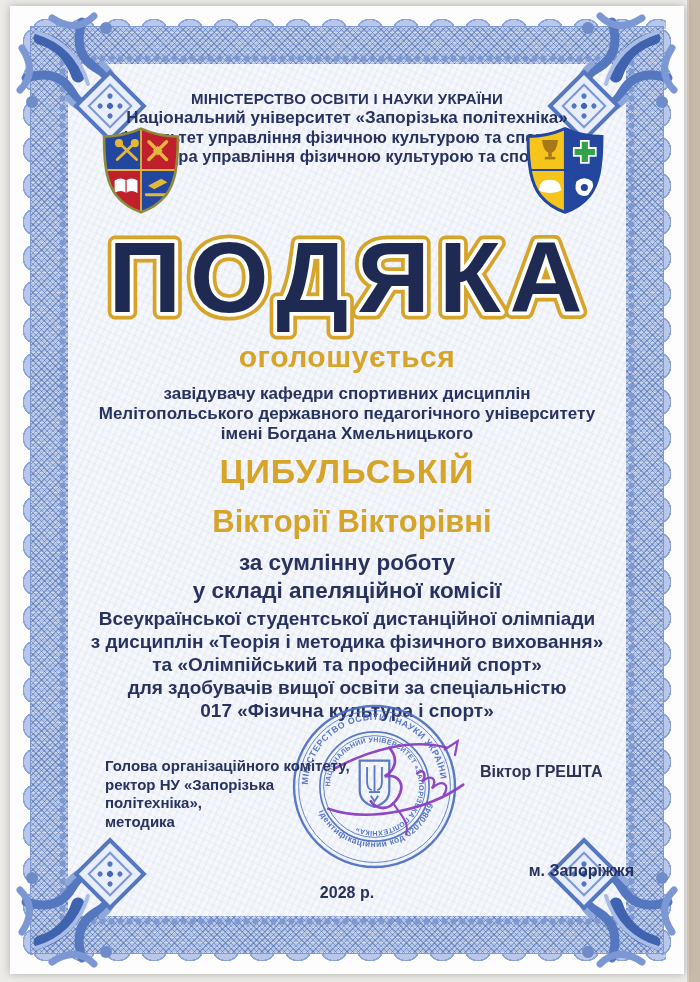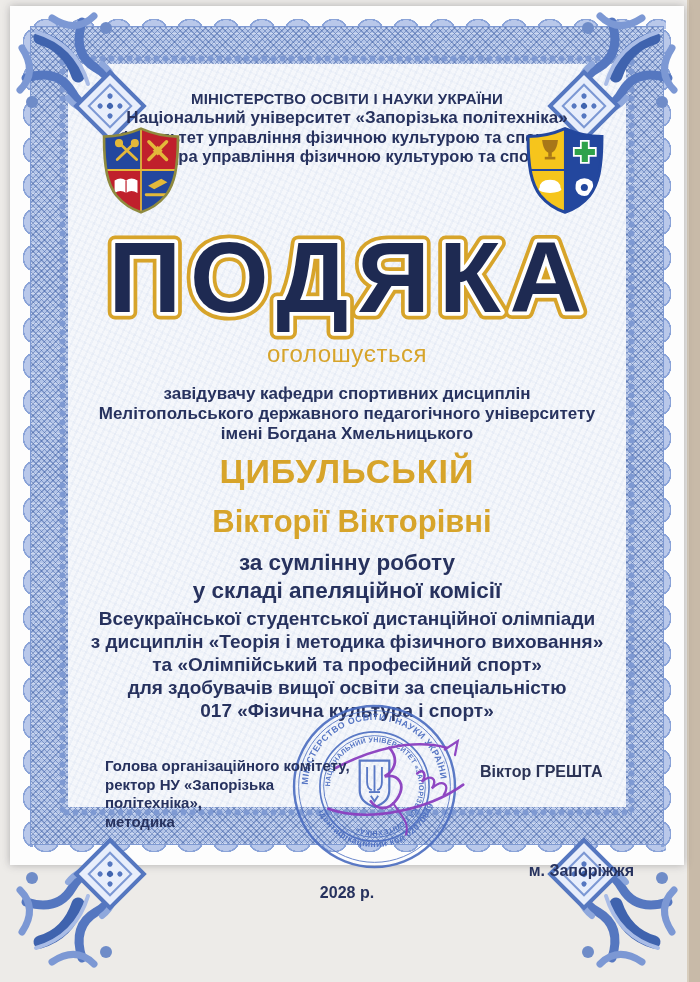--- a/index.html
+++ b/index.html
@@ -5,21 +5,21 @@
   html,body{margin:0;padding:0;}
   body{
     width:700px;height:982px;position:relative;overflow:hidden;
     background:#edebe8;
     font-family:"Liberation Sans", sans-serif;
   }
   .photo-strip-right{position:absolute;right:0;top:0;width:11px;height:100%;background:#c8baa8;}
   .photo-strip-right::after{content:"";position:absolute;left:-2px;top:0;width:2px;height:100%;background:#d8cdbd;}
 
   .cert{
-    position:absolute;left:10px;top:6px;width:674px;height:859px;
+    position:absolute;left:10px;top:6px;width:674px;height:968px;
     background:#fdfdfd;
     box-shadow:0 0 8px rgba(60,60,70,.35);
   }
 
   
   .scallop-top,.scallop-bottom{position:absolute;left:18px;right:18px;height:15px;}
   .scallop-top{top:8px;background:radial-gradient(ellipse 19px 15px at 50% 100%, #b9c8ea 0 58%, #8aa3d8 59% 68%, rgba(138,163,216,0) 70%);background-size:36px 15px;background-repeat:repeat-x;}
   .scallop-bottom{bottom:8px;background:radial-gradient(ellipse 19px 15px at 50% 0%, #b9c8ea 0 58%, #8aa3d8 59% 68%, rgba(138,163,216,0) 70%);background-size:36px 15px;background-repeat:repeat-x;}
   .scallop-left,.scallop-right{position:absolute;top:18px;bottom:18px;width:15px;}
   .scallop-left{left:8px;background:radial-gradient(ellipse 15px 19px at 100% 50%, #b9c8ea 0 58%, #8aa3d8 59% 68%, rgba(138,163,216,0) 70%);background-size:15px 36px;background-repeat:repeat-y;}
@@ -53,21 +53,21 @@
   
   .row{position:absolute;left:50px;right:50px;text-align:center;}
   .navy{color:#27325e;}
   .gold{color:#d7a42a;}
   .hdr-ministry{top:84px;font-size:15px;font-weight:bold;letter-spacing:.2px;}
   .hdr-line2{top:102px;font-size:17px;font-weight:bold;}
   .hdr-line3{top:122px;font-size:16.5px;font-weight:bold;}
   .hdr-line4{top:141px;font-size:16.5px;font-weight:bold;}
 
   .title-svg{position:absolute;top:208px;left:50%;transform:translateX(-50%);}
-  .subtitle{top:334px;font-size:24px;font-weight:normal;letter-spacing:.5px;}
+  .subtitle{top:334px;font-size:30px;font-weight:bold;letter-spacing:.5px;}
 
   .rcp1{top:378px;font-size:17px;font-weight:bold;}
   .rcp2{top:398px;font-size:17px;font-weight:bold;}
   .rcp3{top:418px;font-size:17px;font-weight:bold;}
   .surname{top:446px;font-size:34px;font-weight:bold;letter-spacing:1px;}
   .givenname{top:498px;font-size:31px;font-weight:bold;margin-left:10px;}
 
   .body1{top:544px;font-size:22.5px;font-weight:bold;}
   .body2{top:572px;font-size:22.5px;font-weight:bold;}
   .bodyd{font-size:19px;font-weight:bold;}

